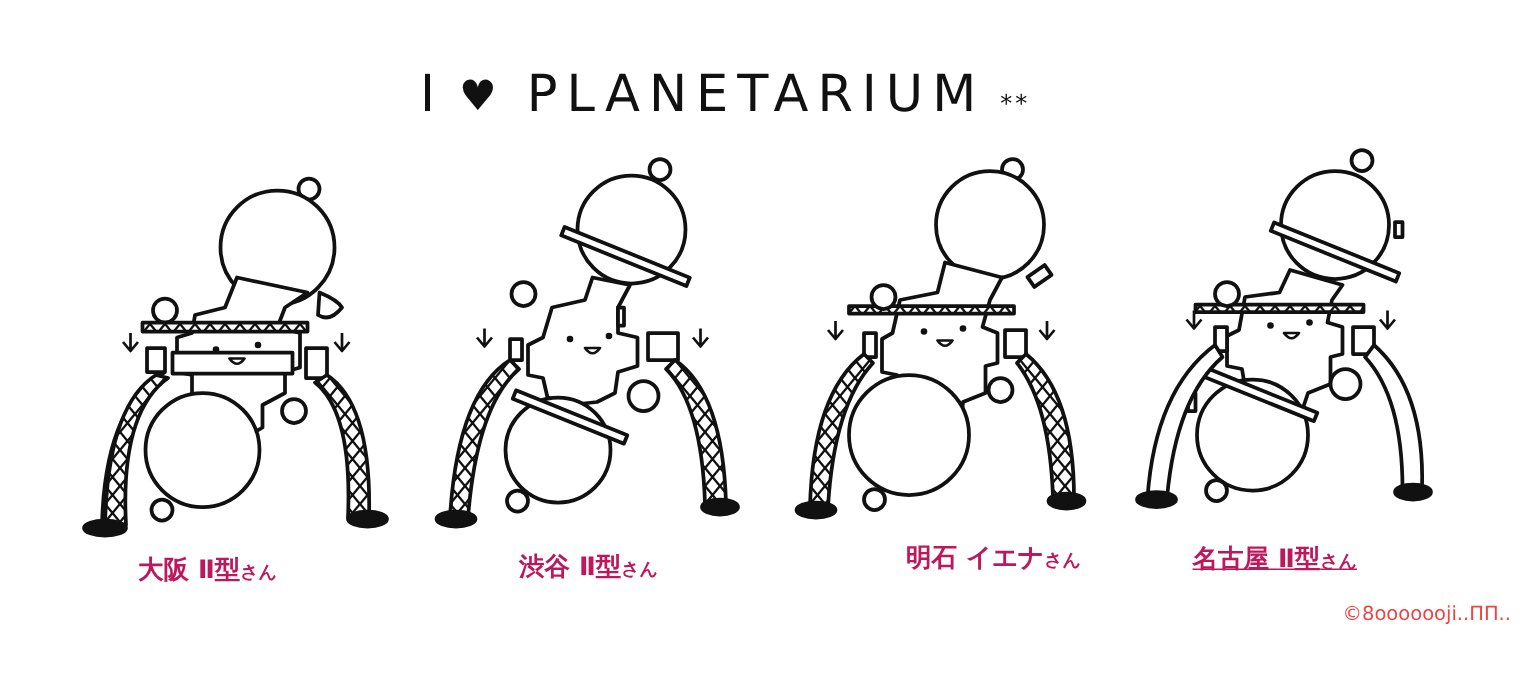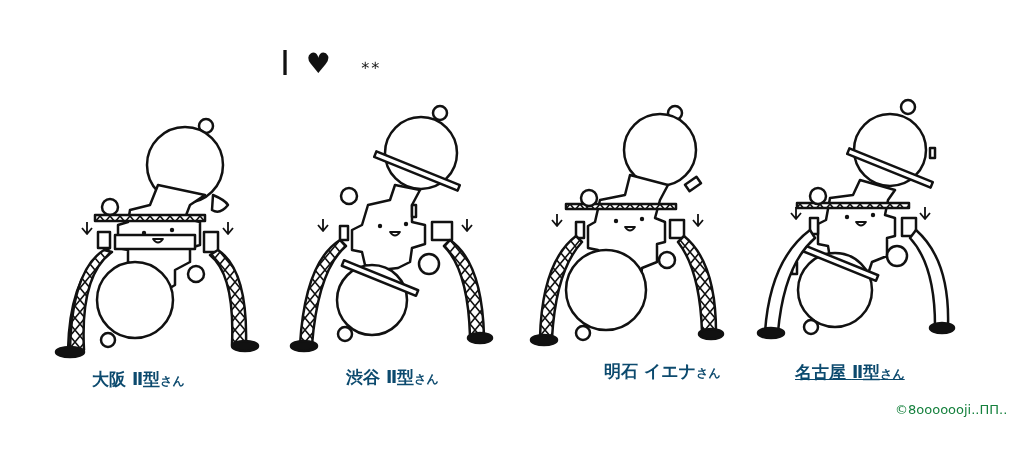--- a/index.html
+++ b/index.html
@@ -7,34 +7,35 @@
     .title {
       position: absolute; left: 280px; top: 38px; width: 470px; height: 50px;
       font-family: "DejaVu Sans", sans-serif; font-size: 34px; letter-spacing: 6px;
       color: #111; display: flex; align-items: center; white-space: nowrap;
     }
     .title .heart { font-size: 28px; margin: 0 14px 0 10px; }
     .title .stars { font-size: 16px; margin-left: 10px; letter-spacing: 2px; }
     .art { position: absolute; left: 0; top: 0; width: 1024px; height: 466px; }
     .caption {
       position: absolute; font-family: "DejaVu Sans", sans-serif; font-weight: bold;
-      font-size: 17px; color: #0c4a6e; white-space: nowrap;
+      font-size: 17px; color: #be185d; white-space: nowrap;
     }
     .caption small { font-size: 12px; font-weight: bold; }
     .credit {
       position: absolute; left: 895px; top: 402px; font-family: "DejaVu Sans", sans-serif;
-      font-size: 13px; color: #15803d; white-space: nowrap;
+      font-size: 13px; color: #ef4444; white-space: nowrap;
     }
   </style>
 </head>
 <body>
 
 <div class="title">
   <span>I</span>
   <span class="heart">♥</span>
+  <span>PLANETARIUM</span>
   <span class="stars">⁎⁎</span>
 </div>
 
 <svg class="art" viewBox="0 0 1024 466" xmlns="http://www.w3.org/2000/svg">
   <defs>
     <pattern id="truss" width="10" height="12" patternUnits="userSpaceOnUse">
       <rect width="10" height="12" fill="#fff"></rect>
       <path d="M0 0 L10 12 M10 0 L0 12" stroke="#111" stroke-width="1.6"></path>
     </pattern>
   </defs>

